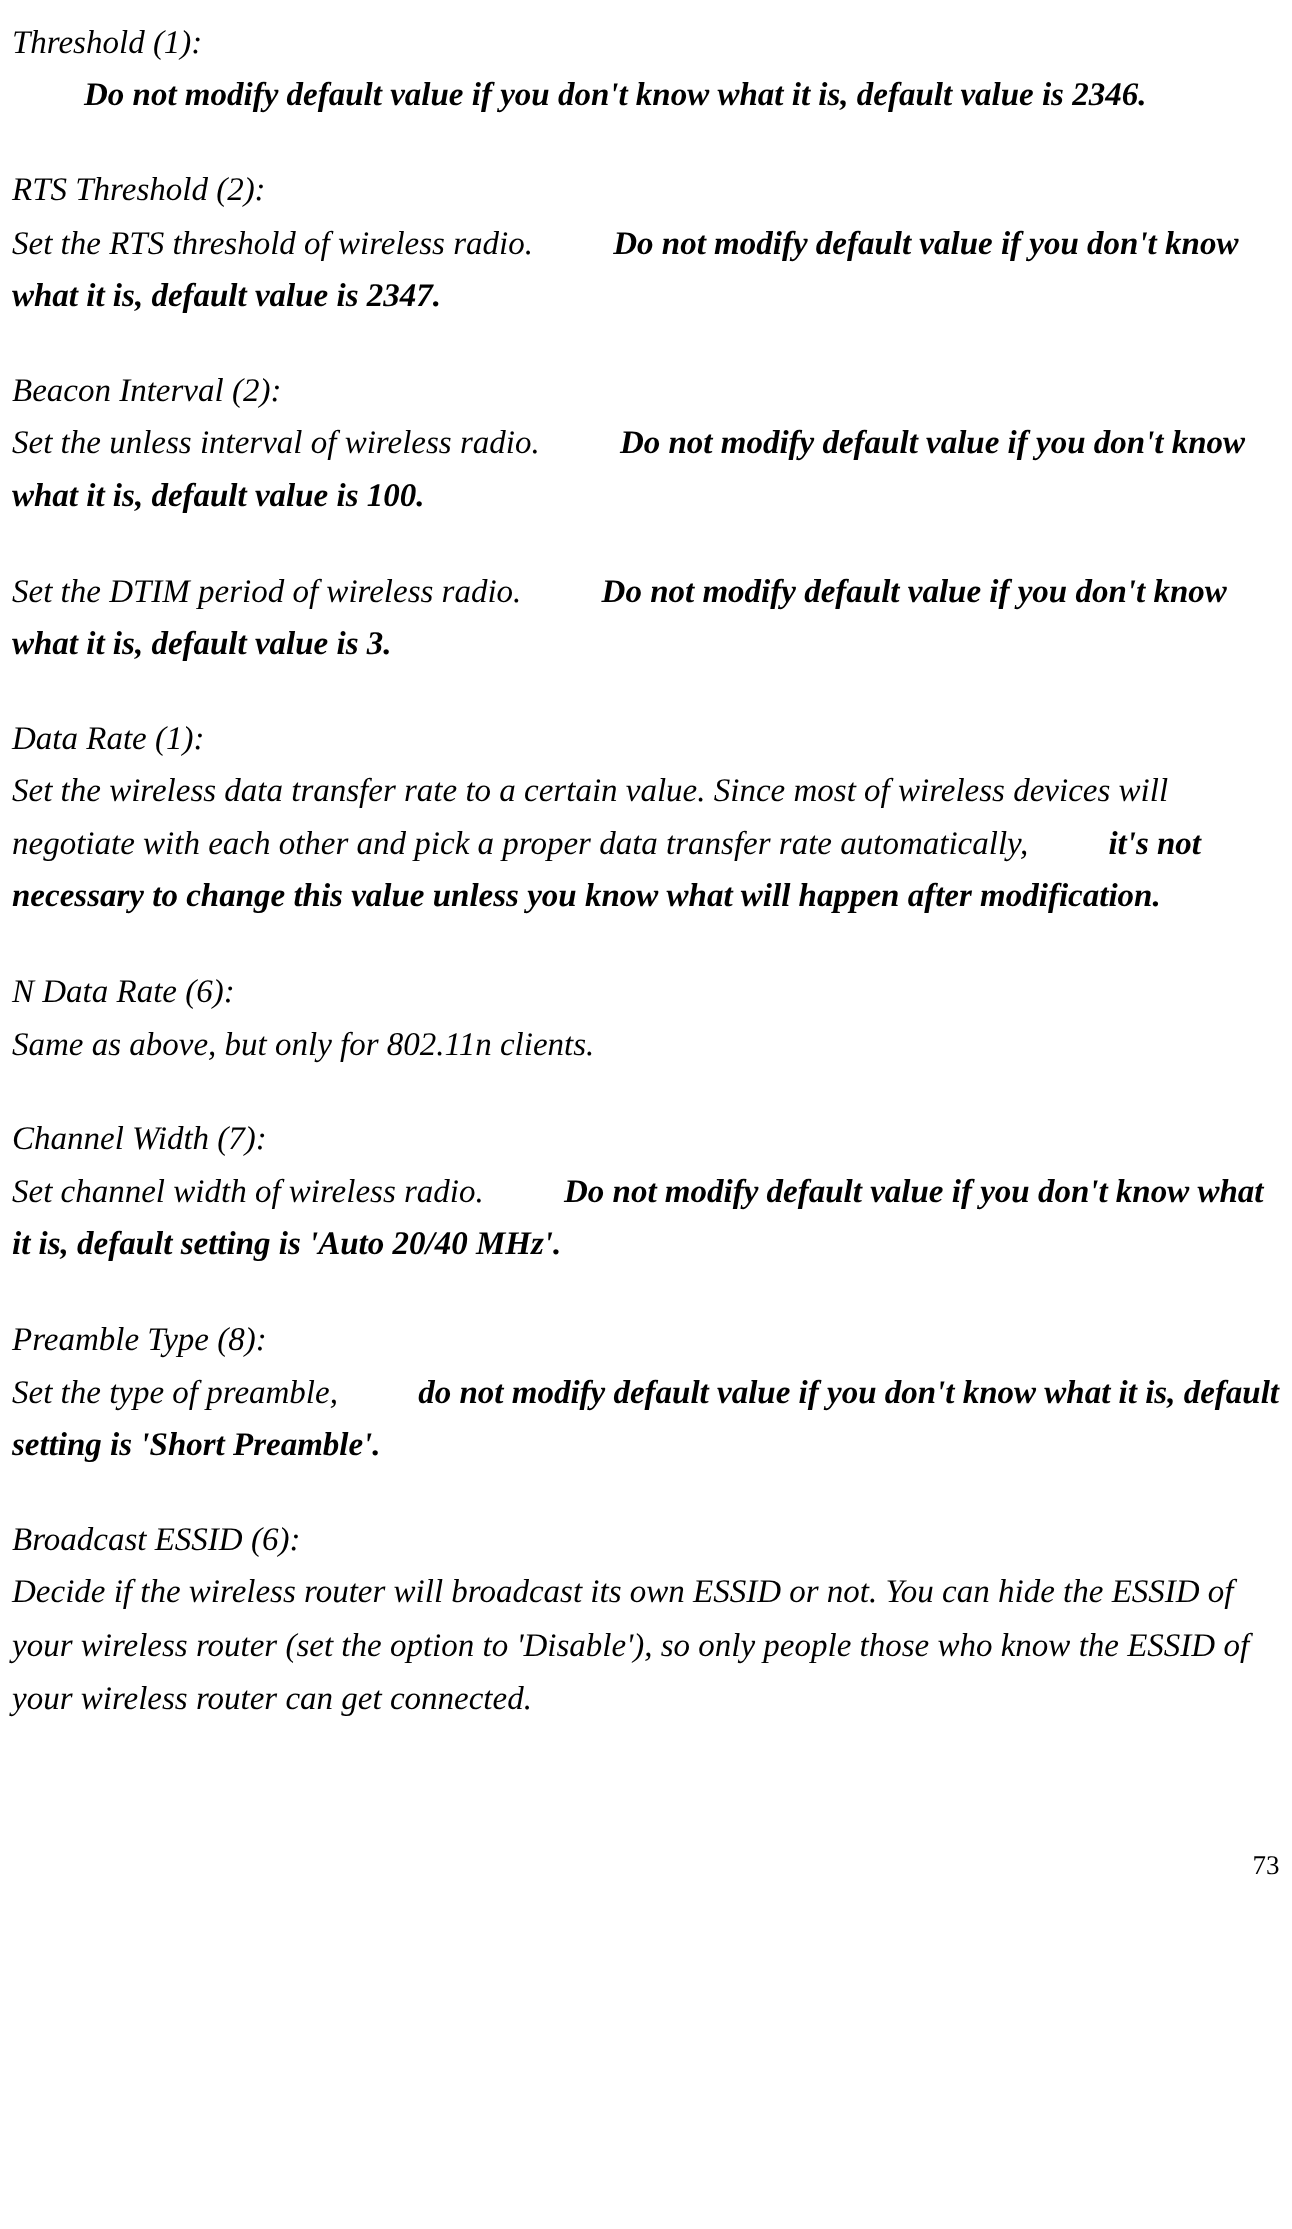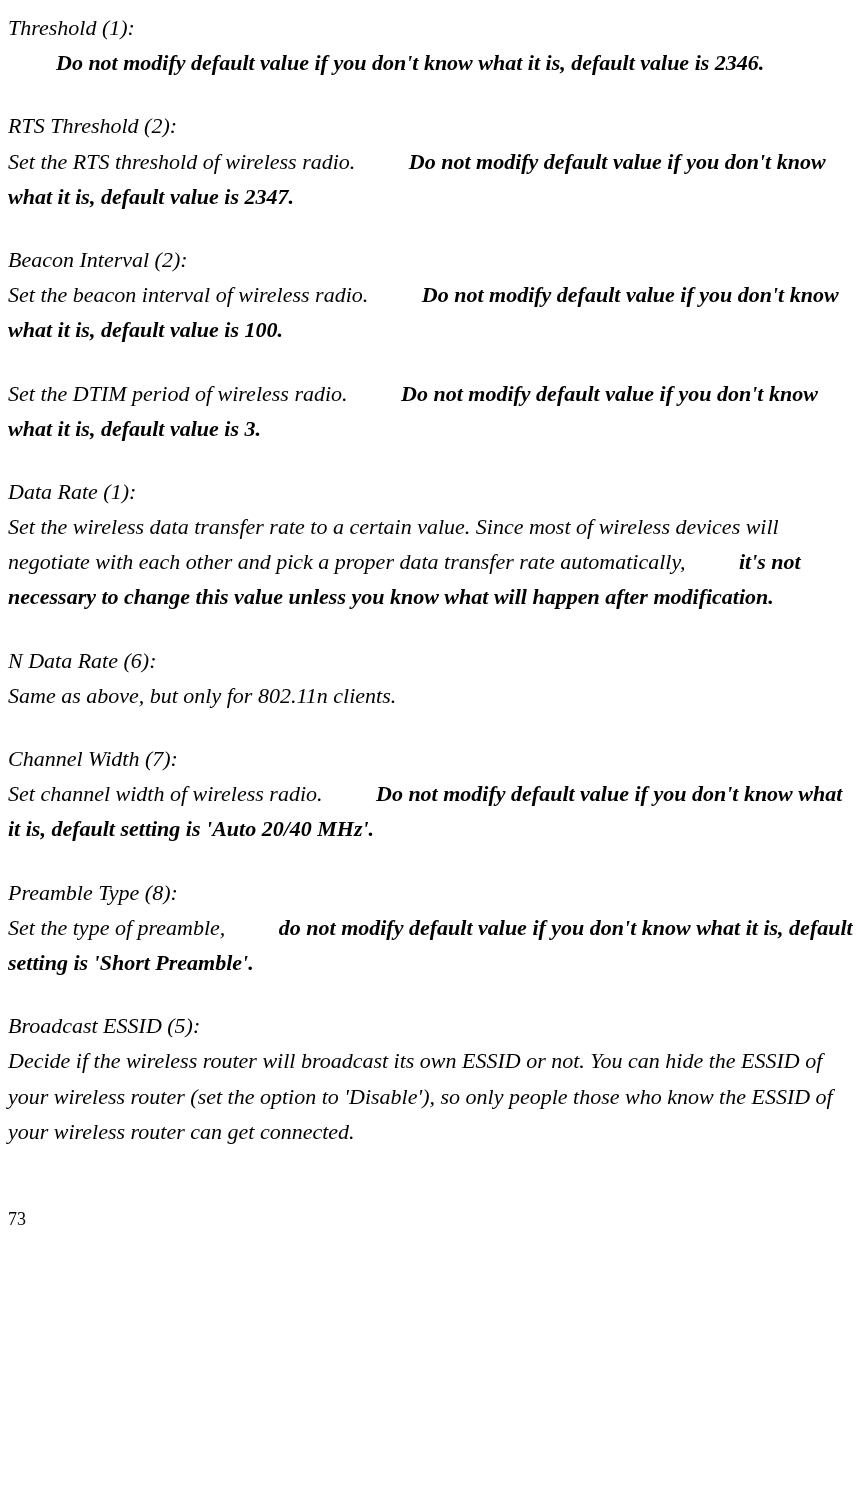--- a/index.html
+++ b/index.html
@@ -27,24 +27,24 @@
       flex: 1;
     }
     .bold {
       font-weight: bold;
       margin-left: 48px;
     }
     .entry-9 .label {
       white-space: nowrap;
     }
     .page-number {
-      text-align: left;
+      text-align: right;
       font-style: normal;
       font-size: 18px;
-      margin-top: 56px;
+      margin-top: 80px;
     }
   </style>
 </head>
 <body>
 
 <div class="entry">
   <div class="label">Threshold (1):</div>
   <div class="desc">
     <span></span><span class="bold">Do not modify default value if you don't know what it is, default value is 2346.</span><span></span>
   </div>
@@ -53,21 +53,21 @@
 <div class="entry">
   <div class="label">RTS Threshold (2):</div>
   <div class="desc">
     <span>Set the RTS threshold of wireless radio. </span><span class="bold">Do not modify default value if you don't know what it is, default value is 2347.</span><span></span>
   </div>
 </div>
 
 <div class="entry">
   <div class="label">Beacon Interval (2):</div>
   <div class="desc">
-    <span>Set the beacon interval of wireless radio. </span><span class="bold">Do not modify default value if you don't know what it is, default value is 100.</span><span></span>
+    <span>Set the unless interval of wireless radio. </span><span class="bold">Do not modify default value if you don't know what it is, default value is 100.</span><span></span>
   </div>
 </div>
 
 <div class="entry">
   <div class="desc">
     <span>Set the DTIM period of wireless radio. </span><span class="bold">Do not modify default value if you don't know what it is, default value is 3.</span><span></span>
   </div>
 </div>
 
 <div class="entry">
@@ -92,19 +92,19 @@
 </div>
 
 <div class="entry">
   <div class="label">Preamble Type (8):</div>
   <div class="desc">
     <span>Set the type of preamble, </span><span class="bold">do not modify default value if you don't know what it is, default setting is 'Short Preamble'.</span><span></span>
   </div>
 </div>
 
 <div class="entry entry-9">
-  <div class="label" style="width:auto; padding-right:6px;">Broadcast ESSID (5):</div>
+  <div class="label" style="width:auto; padding-right:6px;">Broadcast ESSID (6):</div>
   <div class="desc">
     <span>Decide if the wireless router will broadcast its own ESSID or not. You can hide the ESSID of your wireless router (set the option to 'Disable'), so only people those who know the ESSID of your wireless router can get connected.</span><span class="bold"></span><span></span>
   </div>
 </div>
 
 <div class="page-number">73</div>
 
 </body></html>

